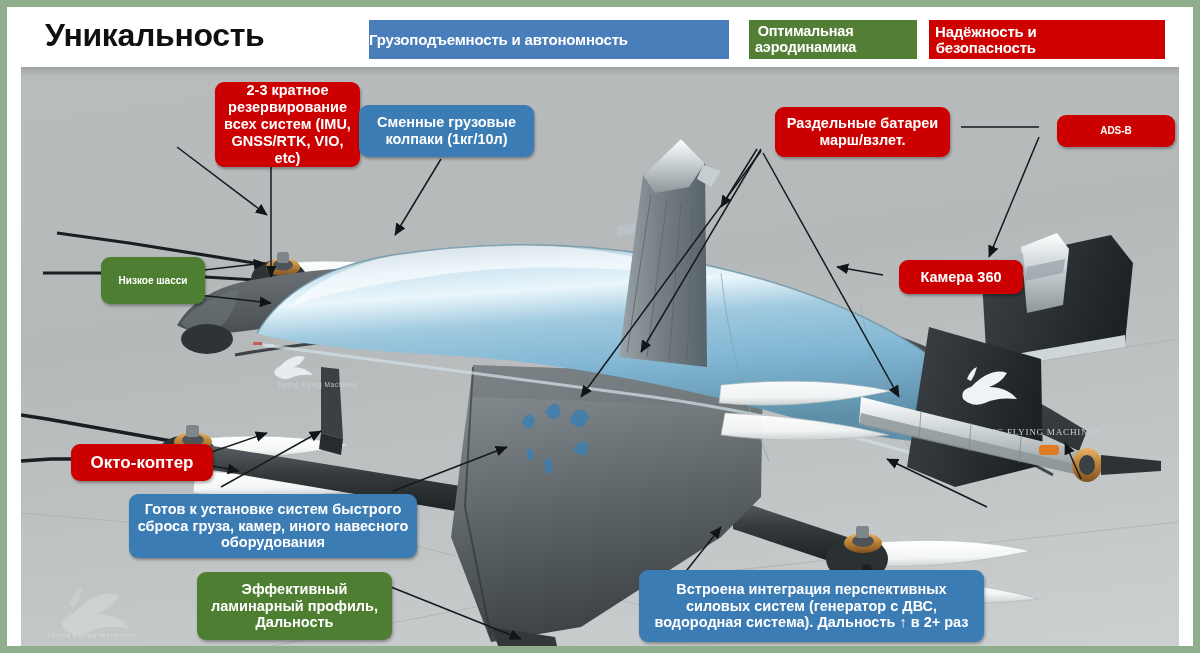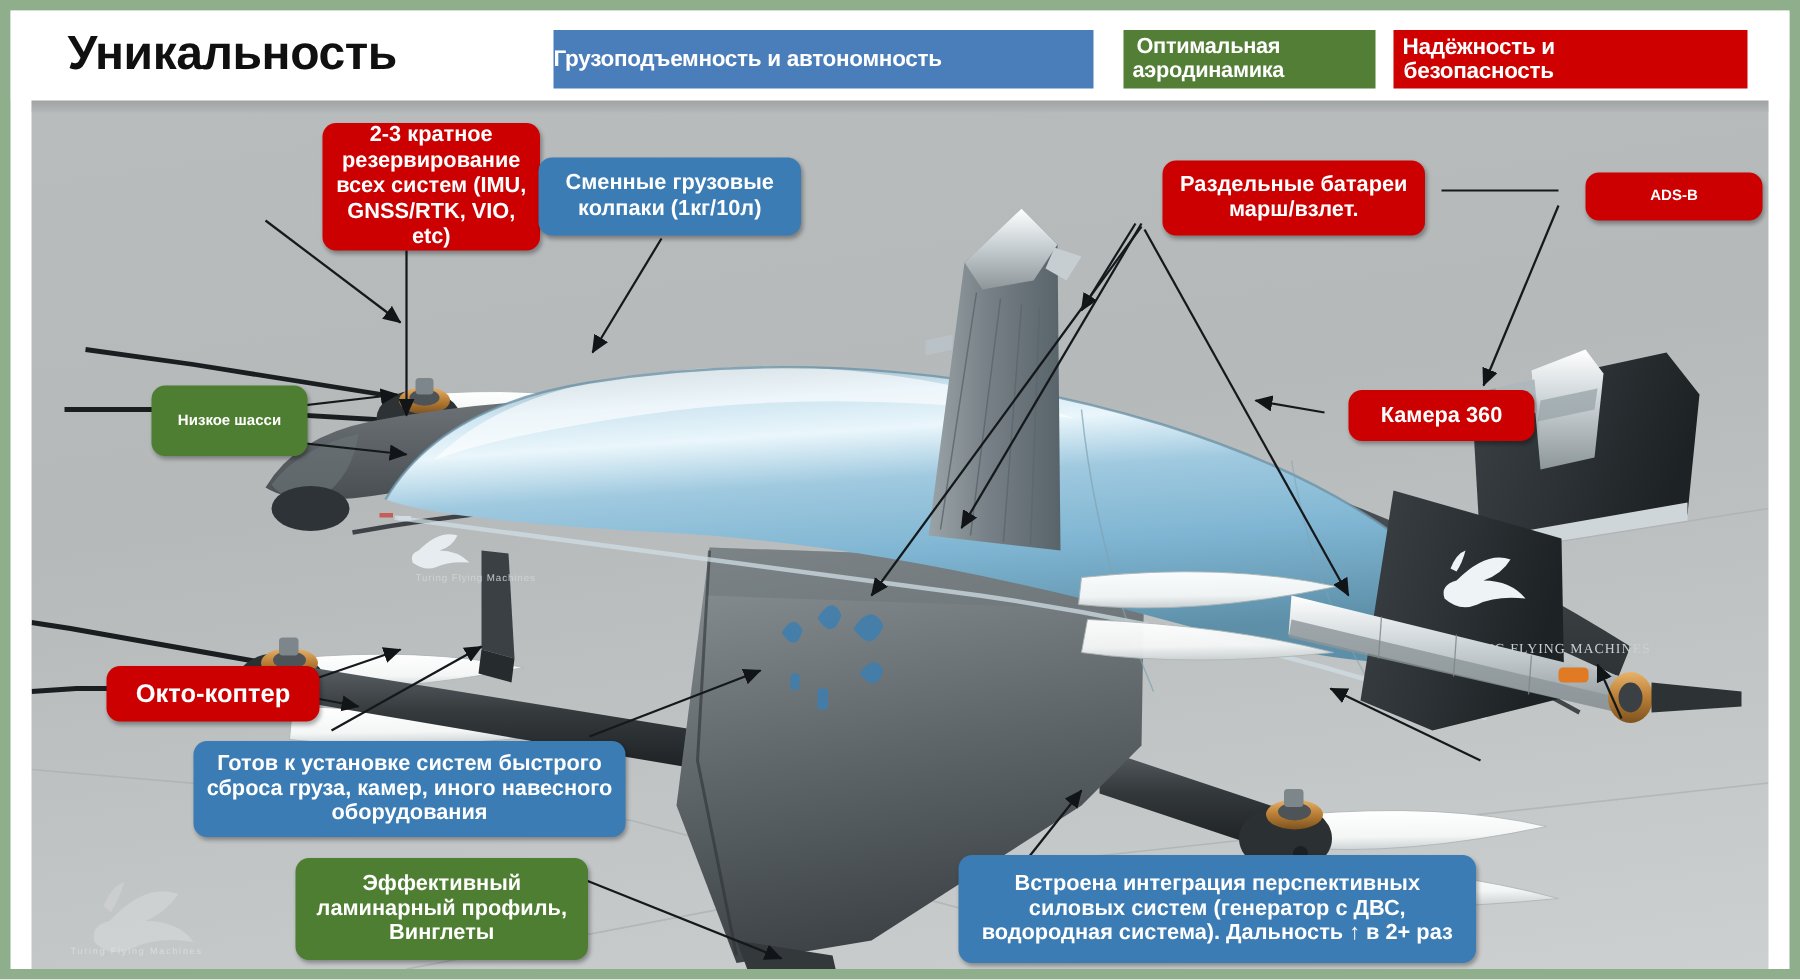--- a/index.html
+++ b/index.html
@@ -377,17 +377,17 @@
 
     <div class="callout c-green" id="lbl-chassis">Низкое шасси</div>
 
     <div class="callout c-red" id="lbl-camera360">Камера 360</div>
 
     <div class="callout c-red" id="lbl-octocopter">Окто-коптер</div>
 
     <div class="callout c-blue" id="lbl-quickrelease">Готов к установке систем быстрого сброса груза, камер, иного навесного оборудования</div>
 
 
-    <div class="callout c-green" id="lbl-laminar">Эффективный ламинарный профиль, Винглеты</div>
+    <div class="callout c-green" id="lbl-laminar">Эффективный ламинарный профиль, Дальность</div>
 
     <div class="callout c-blue" id="lbl-hybrid">Встроена интеграция перспективных силовых систем (генератор с ДВС, водородная система).  Дальность ↑ в 2+ раз</div>
   </div>
 </div>
 
 </body></html>

